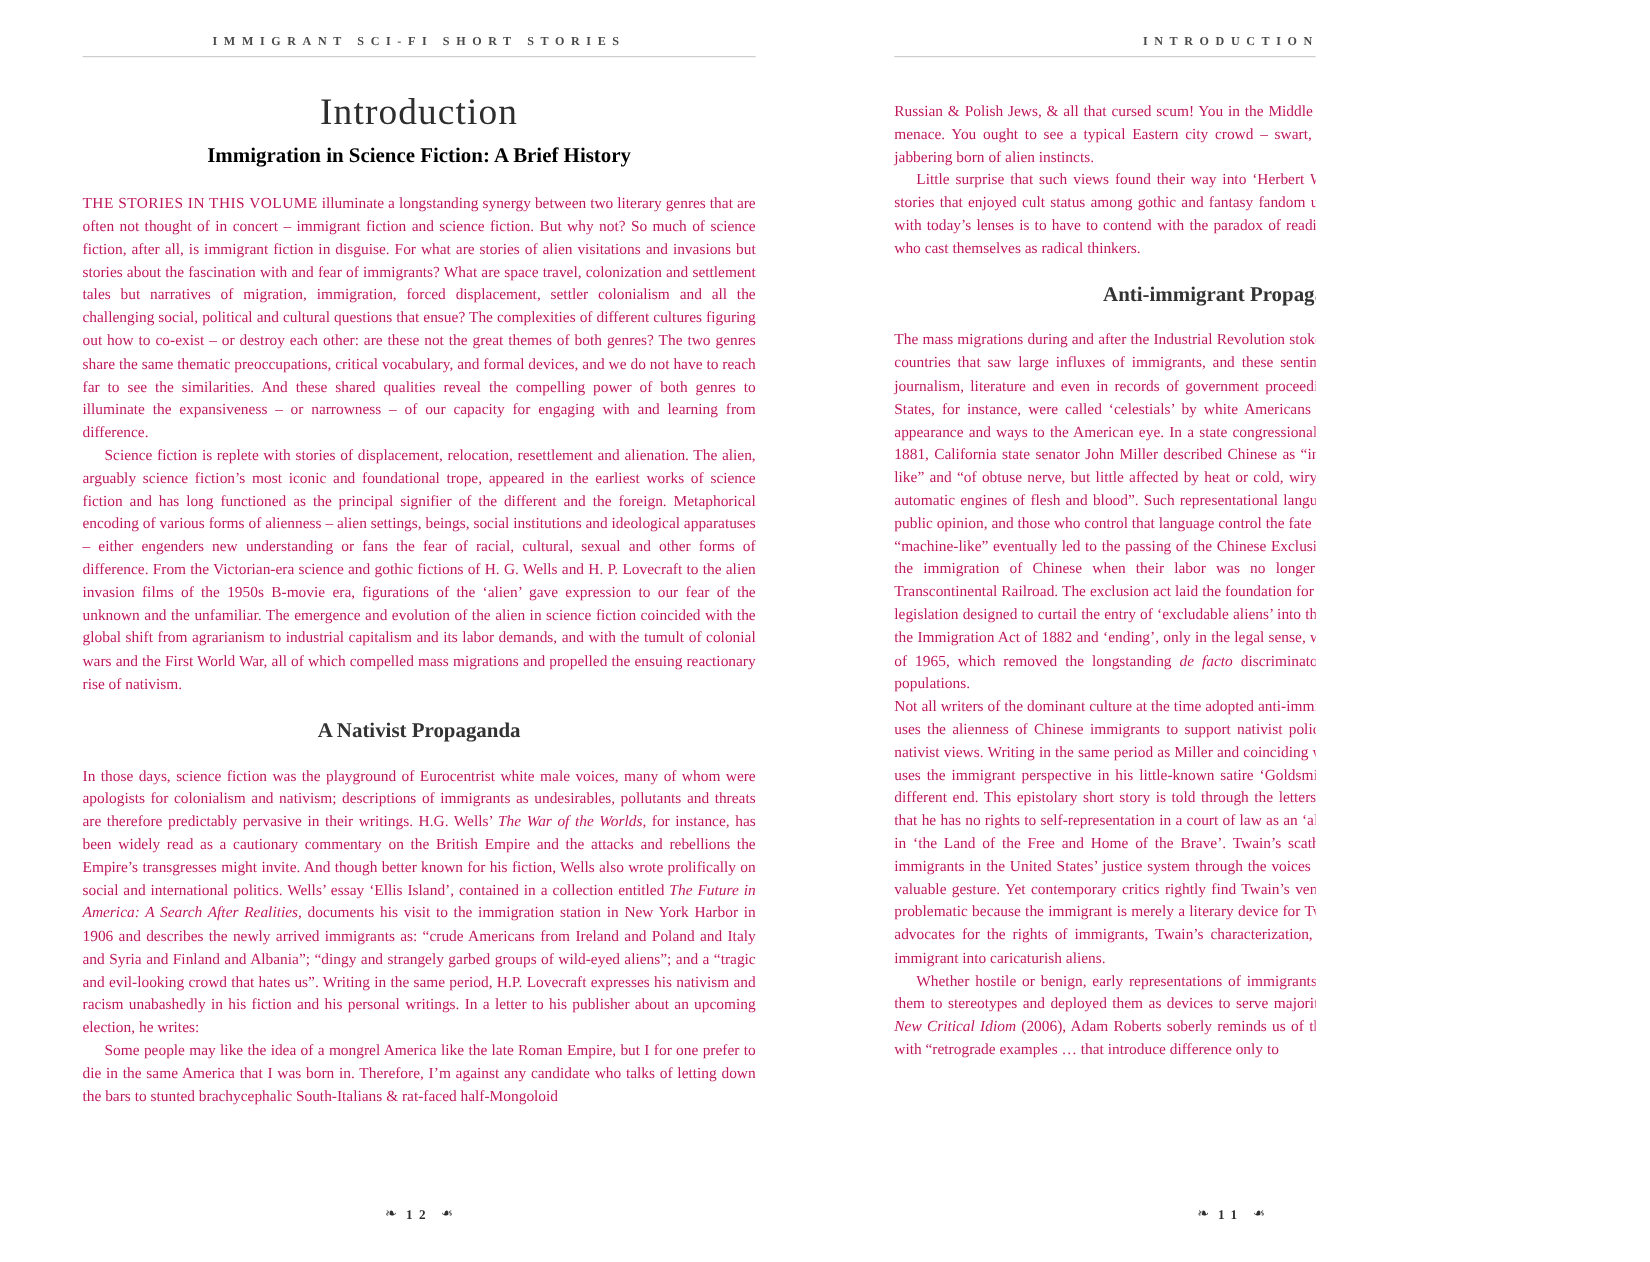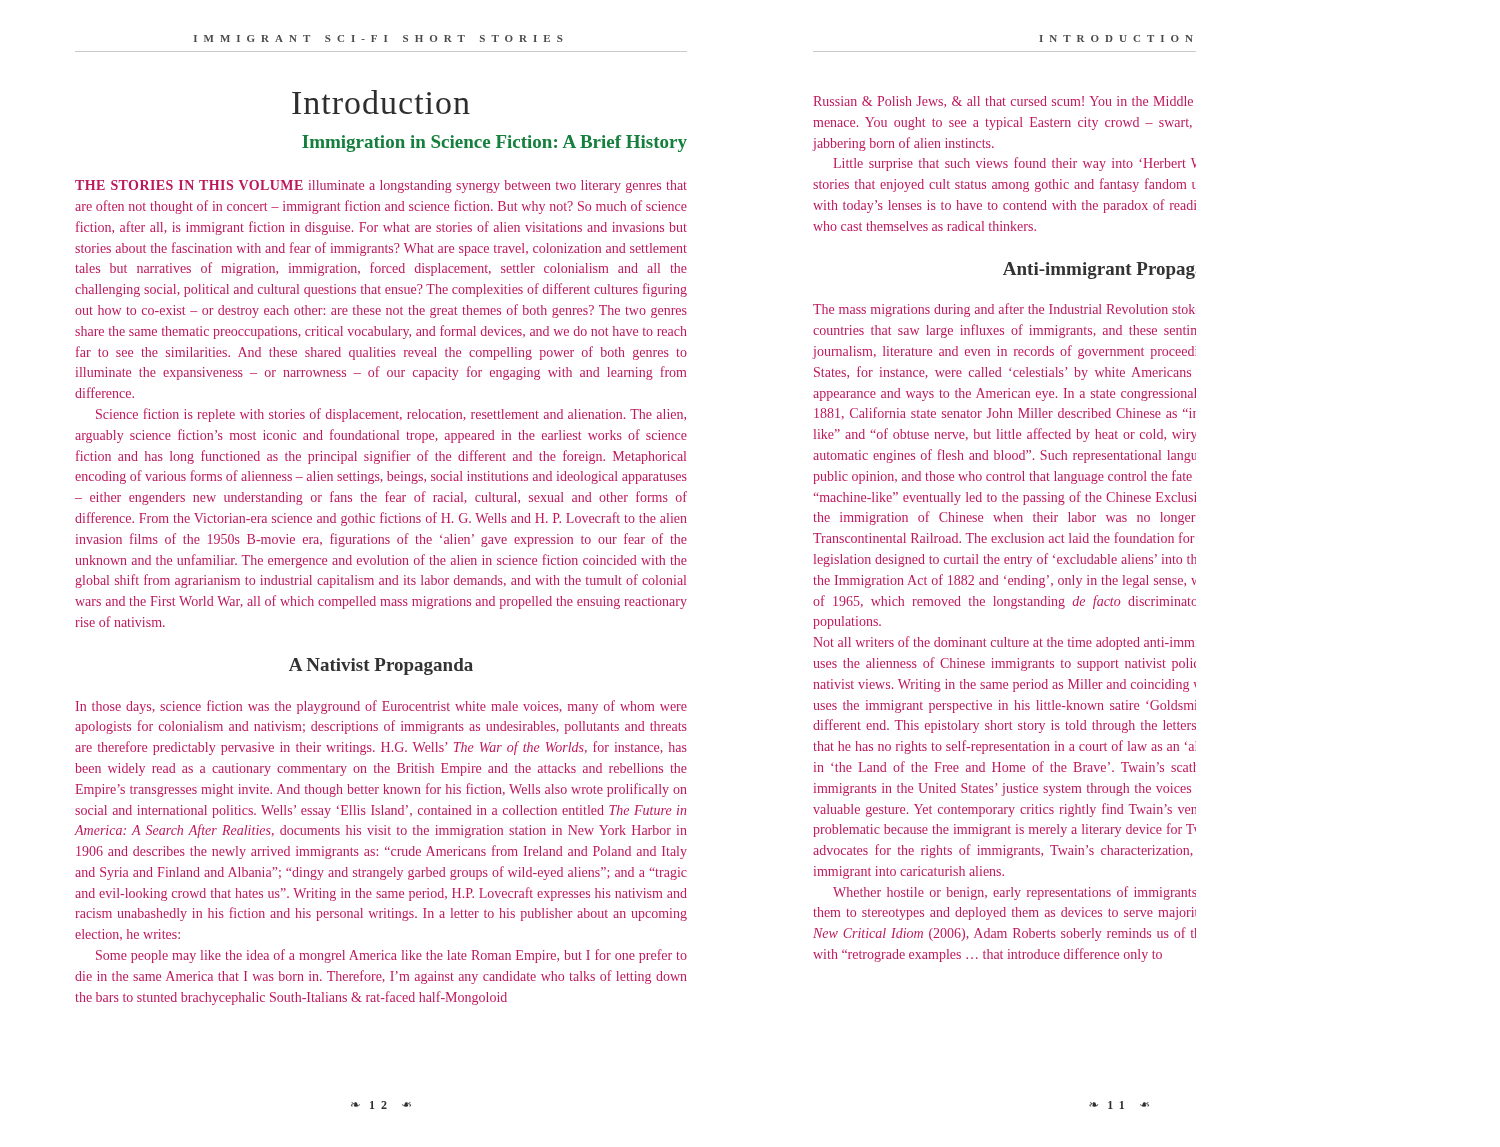--- a/index.html
+++ b/index.html
@@ -43,42 +43,42 @@
     font-weight: 500;
     letter-spacing: 1px;
     text-align: center;
     color: #2e2e2e;
     margin: 32px 0 10px 0;
     line-height: 1.1;
   }
   .subtitle {
     font-size: 19px;
     font-weight: 700;
-    text-align: right;
-    color: #15803d;
+    text-align: center;
+    color: #000000;
     margin: 0 0 22px 0;
     line-height: 1.2;
   }
   .heading {
     font-size: 19px;
     font-weight: 700;
     text-align: center;
     color: #333333;
     margin: 20px 0 20px 0;
     line-height: 1.2;
   }
   p.body {
     font-size: 14px;
     line-height: 20.8px;
     text-align: justify;
     margin: 0;
     color: #be185d;
   }
   p.body.indent { text-indent: 20px; }
-  .seg-boldcaps { font-weight: 700; letter-spacing: 0.4px; }
+  .seg-boldcaps { font-weight: 400; letter-spacing: 0.4px; }
   .seg-italic { font-style: italic; }
 
   .page-footer {
     position: absolute;
     bottom: 34px;
     width: 100%;
     text-align: center;
     color: #2f2f2f;
   }
   .pagenum {

